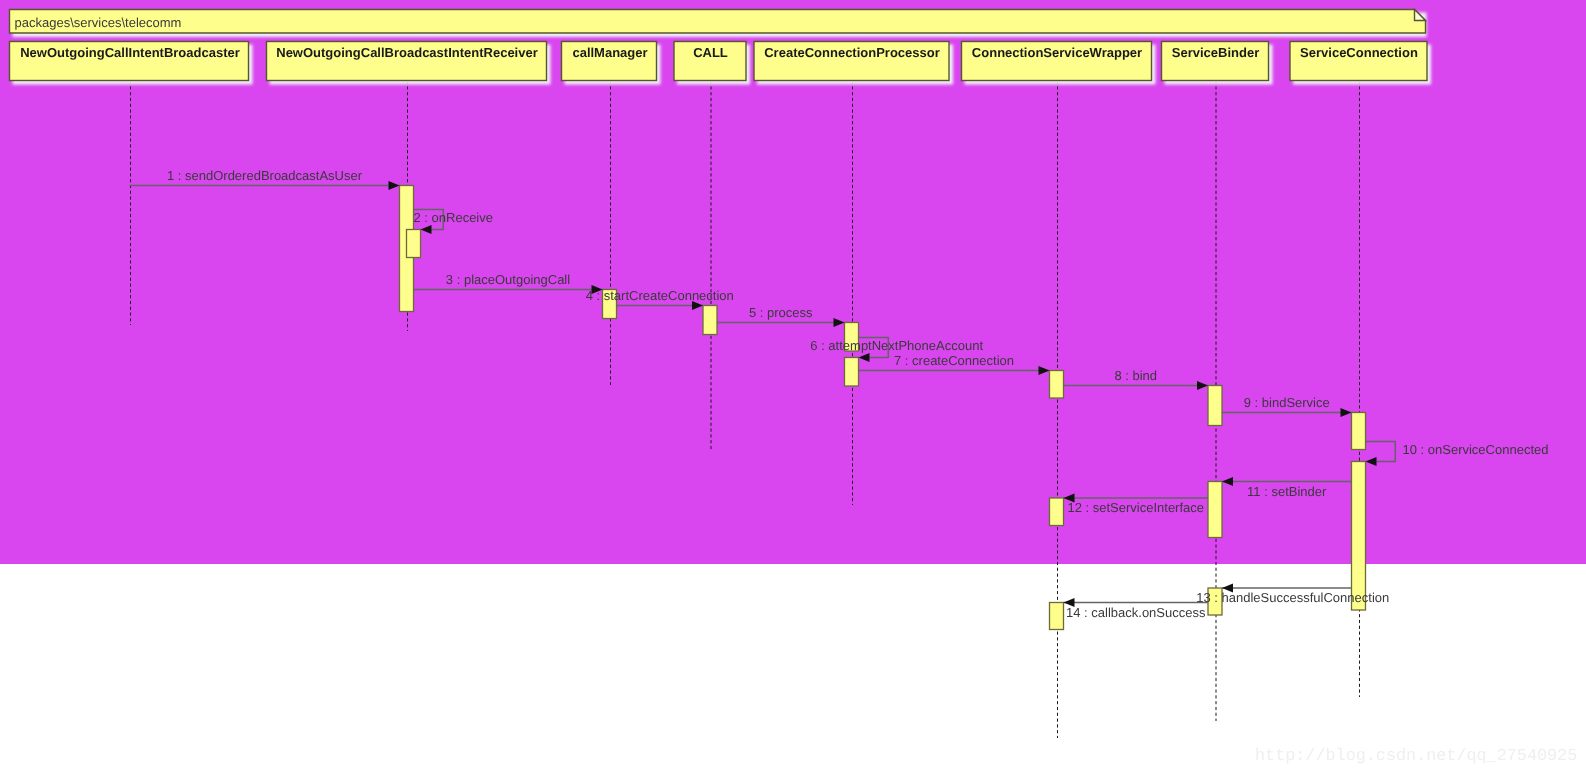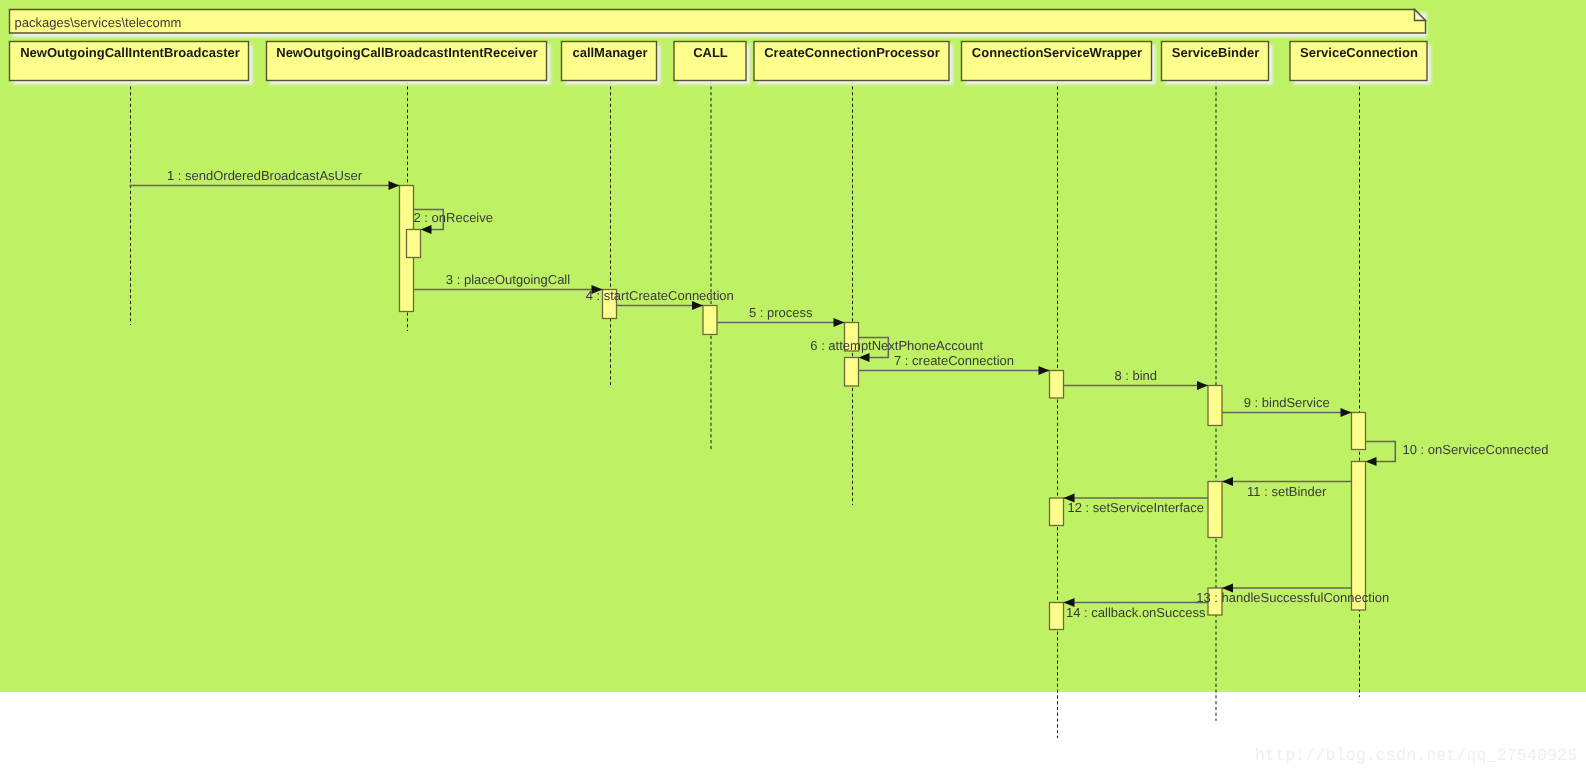--- a/index.html
+++ b/index.html
@@ -1,19 +1,19 @@
 <!DOCTYPE html>
 <html><head>
 <meta charset="utf-8">
 <title>UML Sequence Diagram</title>
 <style>
   html,body{margin:0;padding:0;background:#fff;}
   body{width:1586px;height:778px;overflow:hidden;
        font-family:"Liberation Sans","DejaVu Sans",sans-serif;}
-  #canvas{position:relative;width:1586px;height:692px;background:#bef264;
+  #canvas{position:relative;width:1586px;height:564px;background:#d946ef;
           -webkit-font-smoothing:antialiased;}
   svg{display:block;}
   text{ font-family:"Liberation Sans","DejaVu Sans",sans-serif;
         text-rendering:geometricPrecision; }
   .plabel{ font-weight:bold; font-size:13px; fill:#1A1A1A; }
   .mlabel{ font-size:13px; fill:#3A3A3A; }
   .nlabel{ font-size:13px; fill:#3A3A3A; }
   .wm{ font-family:"Liberation Mono","DejaVu Sans Mono",monospace;
        font-size:16.8px; fill:#EFEFEF; }
 </style>

